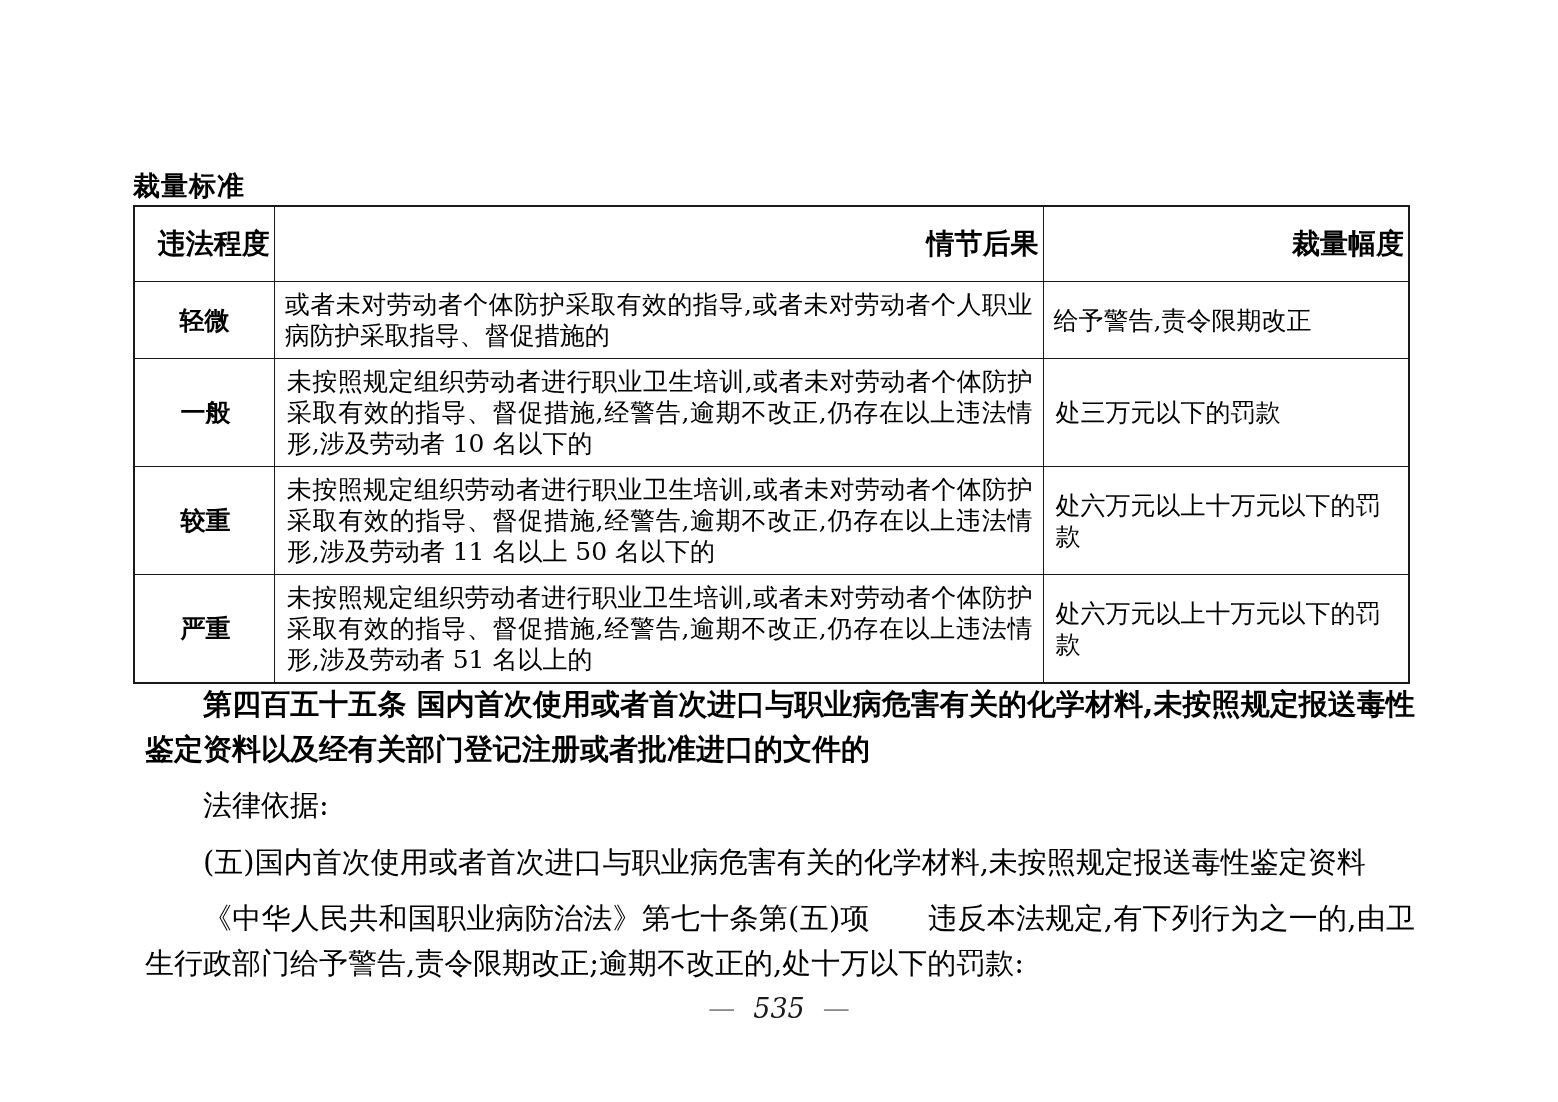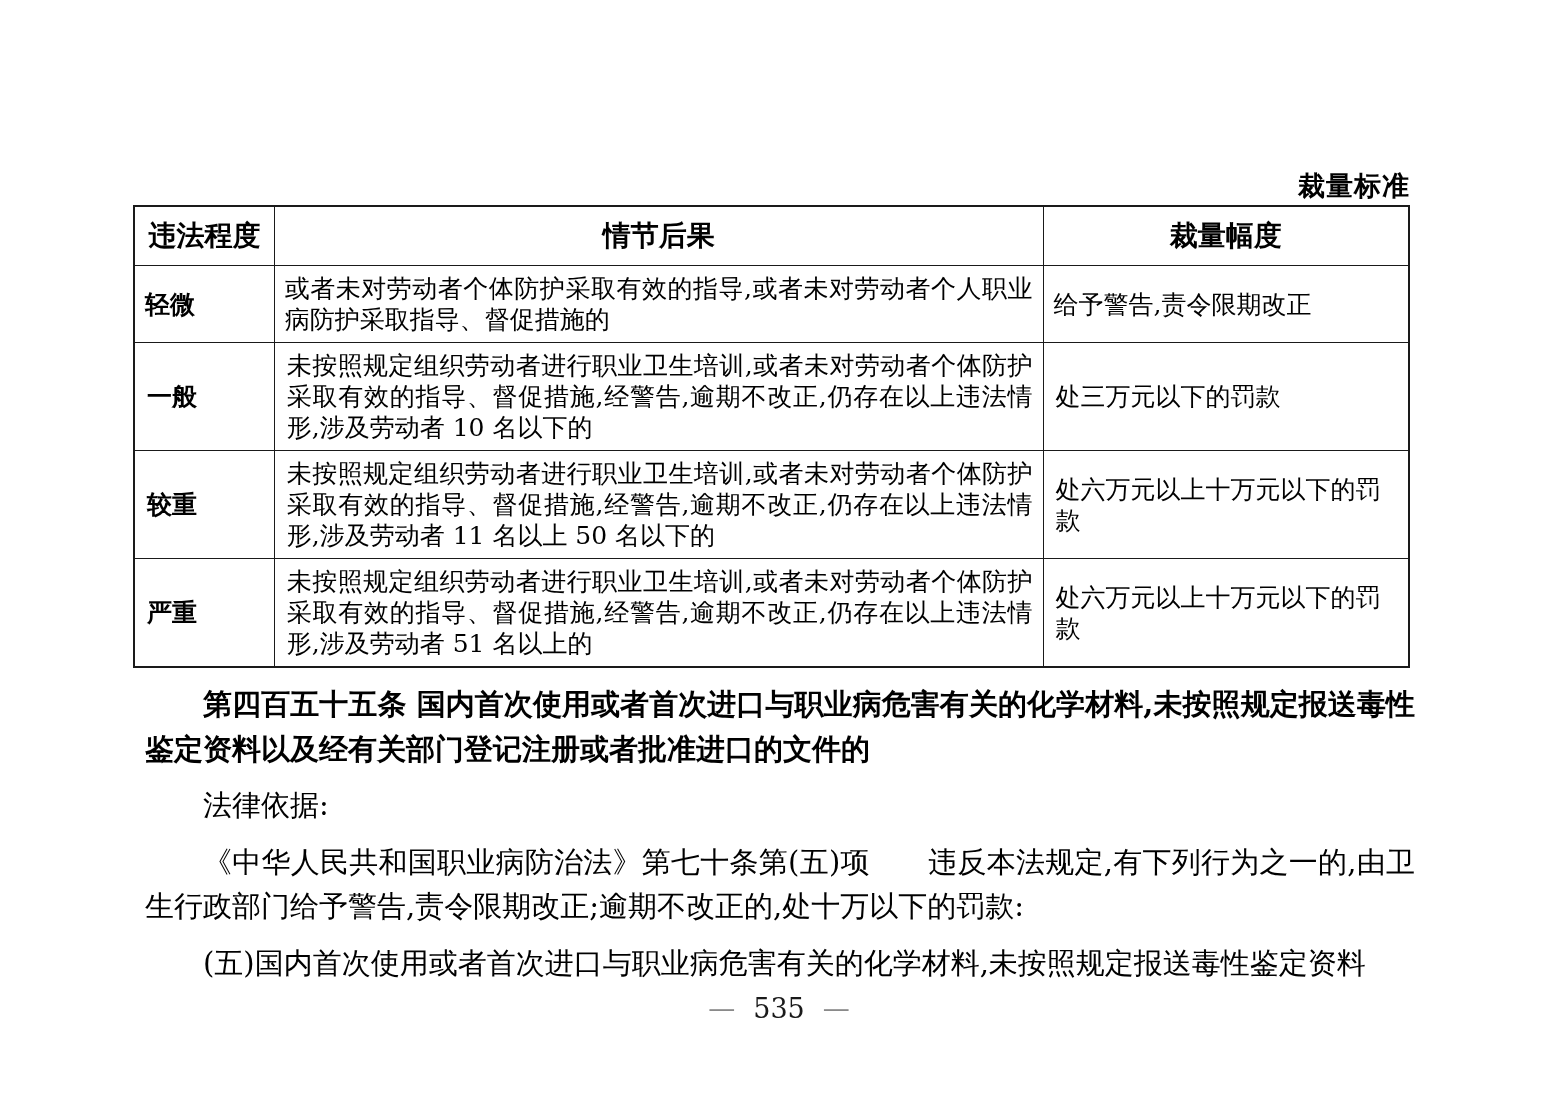--- a/index.html
+++ b/index.html
@@ -12,21 +12,21 @@
     color: #000000;
     font-family: "DejaVu Serif", "Liberation Serif", serif;
     overflow: hidden;
   }
 
   .doc-title {
     position: absolute;
     top: 168px;
     left: 133px;
     width: 1277px;
-    text-align: right;
+    text-align: left;
     font-family: "DejaVu Sans", "Liberation Sans", sans-serif;
     font-weight: bold;
     font-size: 27px;
     letter-spacing: 1px;
   }
 
   table.standards {
     position: absolute;
     top: 205px;
     left: 133px;
@@ -38,33 +38,33 @@
   table.standards col.c-level  { width: 11.0%; }
   table.standards col.c-circ   { width: 60.3%; }
   table.standards col.c-range  { width: 28.7%; }
 
   table.standards th {
     border: 1.5px solid #1a1a1a;
     height: 56px;
     font-family: "DejaVu Sans", "Liberation Sans", sans-serif;
     font-weight: bold;
     font-size: 28px;
-    text-align: center;
+    text-align: right;
     vertical-align: middle;
-    padding: 10px 4px;
+    padding: 18px 4px;
   }
   table.standards td {
     border: 1.5px solid #1a1a1a;
     font-size: 25px;
     line-height: 31px;
     vertical-align: middle;
     padding: 7px 10px;
   }
   td.level-cell {
-    text-align: left;
+    text-align: center;
     font-weight: bold;
     font-size: 25px;
   }
   td.circ-cell { text-align: justify; }
   td.range-cell { text-align: left; padding-left: 13px; }
   tr.r2 td, tr.r3 td, tr.r4 td { height: 99px; padding-left: 12px; }
   tr.r1 td { height: 70px; }
 
   .body-text {
     position: absolute;
@@ -81,21 +81,21 @@
 
   .page-footer {
     position: absolute;
     top: 993px;
     left: 0;
     width: 100%;
     text-align: center;
     font-size: 27px;
   }
   .footer-dash { color: #8a8a8a; letter-spacing: 0; }
-  .footer-num { color: #1a1a1a; margin: 9px 18px; }
+  .footer-num { color: #1a1a1a; margin: 9px 18px; font-style: italic; }
 </style>
 </head>
 <body>
 
 <div class="page">
 
   <div class="doc-title">裁量标准</div>
 
   <table class="standards">
     <colgroup>
@@ -130,21 +130,21 @@
         <td class="level-cell">严重</td>
         <td class="circ-cell">未按照规定组织劳动者进行职业卫生培训,或者未对劳动者个体防护采取有效的指导、督促措施,经警告,逾期不改正,仍存在以上违法情形,涉及劳动者 51 名以上的</td>
         <td class="range-cell">处六万元以上十万元以下的罚款</td>
       </tr>
     </tbody>
   </table>
 
   <div class="body-text">
     <p class="para-article">第四百五十五条 国内首次使用或者首次进口与职业病危害有关的化学材料,未按照规定报送毒性鉴定资料以及经有关部门登记注册或者批准进口的文件的</p>
     <p class="para-indent">法律依据:</p>
+    <p class="para-indent">(五)国内首次使用或者首次进口与职业病危害有关的化学材料,未按照规定报送毒性鉴定资料</p>
     <p class="para-indent">《中华人民共和国职业病防治法》第七十条第(五)项　　违反本法规定,有下列行为之一的,由卫生行政部门给予警告,责令限期改正;逾期不改正的,处十万以下的罚款:</p>
-    <p class="para-indent">(五)国内首次使用或者首次进口与职业病危害有关的化学材料,未按照规定报送毒性鉴定资料</p>
   </div>
 
   <div class="page-footer">
     <span class="footer-dash">—</span><span class="footer-num">535</span><span class="footer-dash">—</span>
   </div>
 
 </div>
 
 </body></html>

